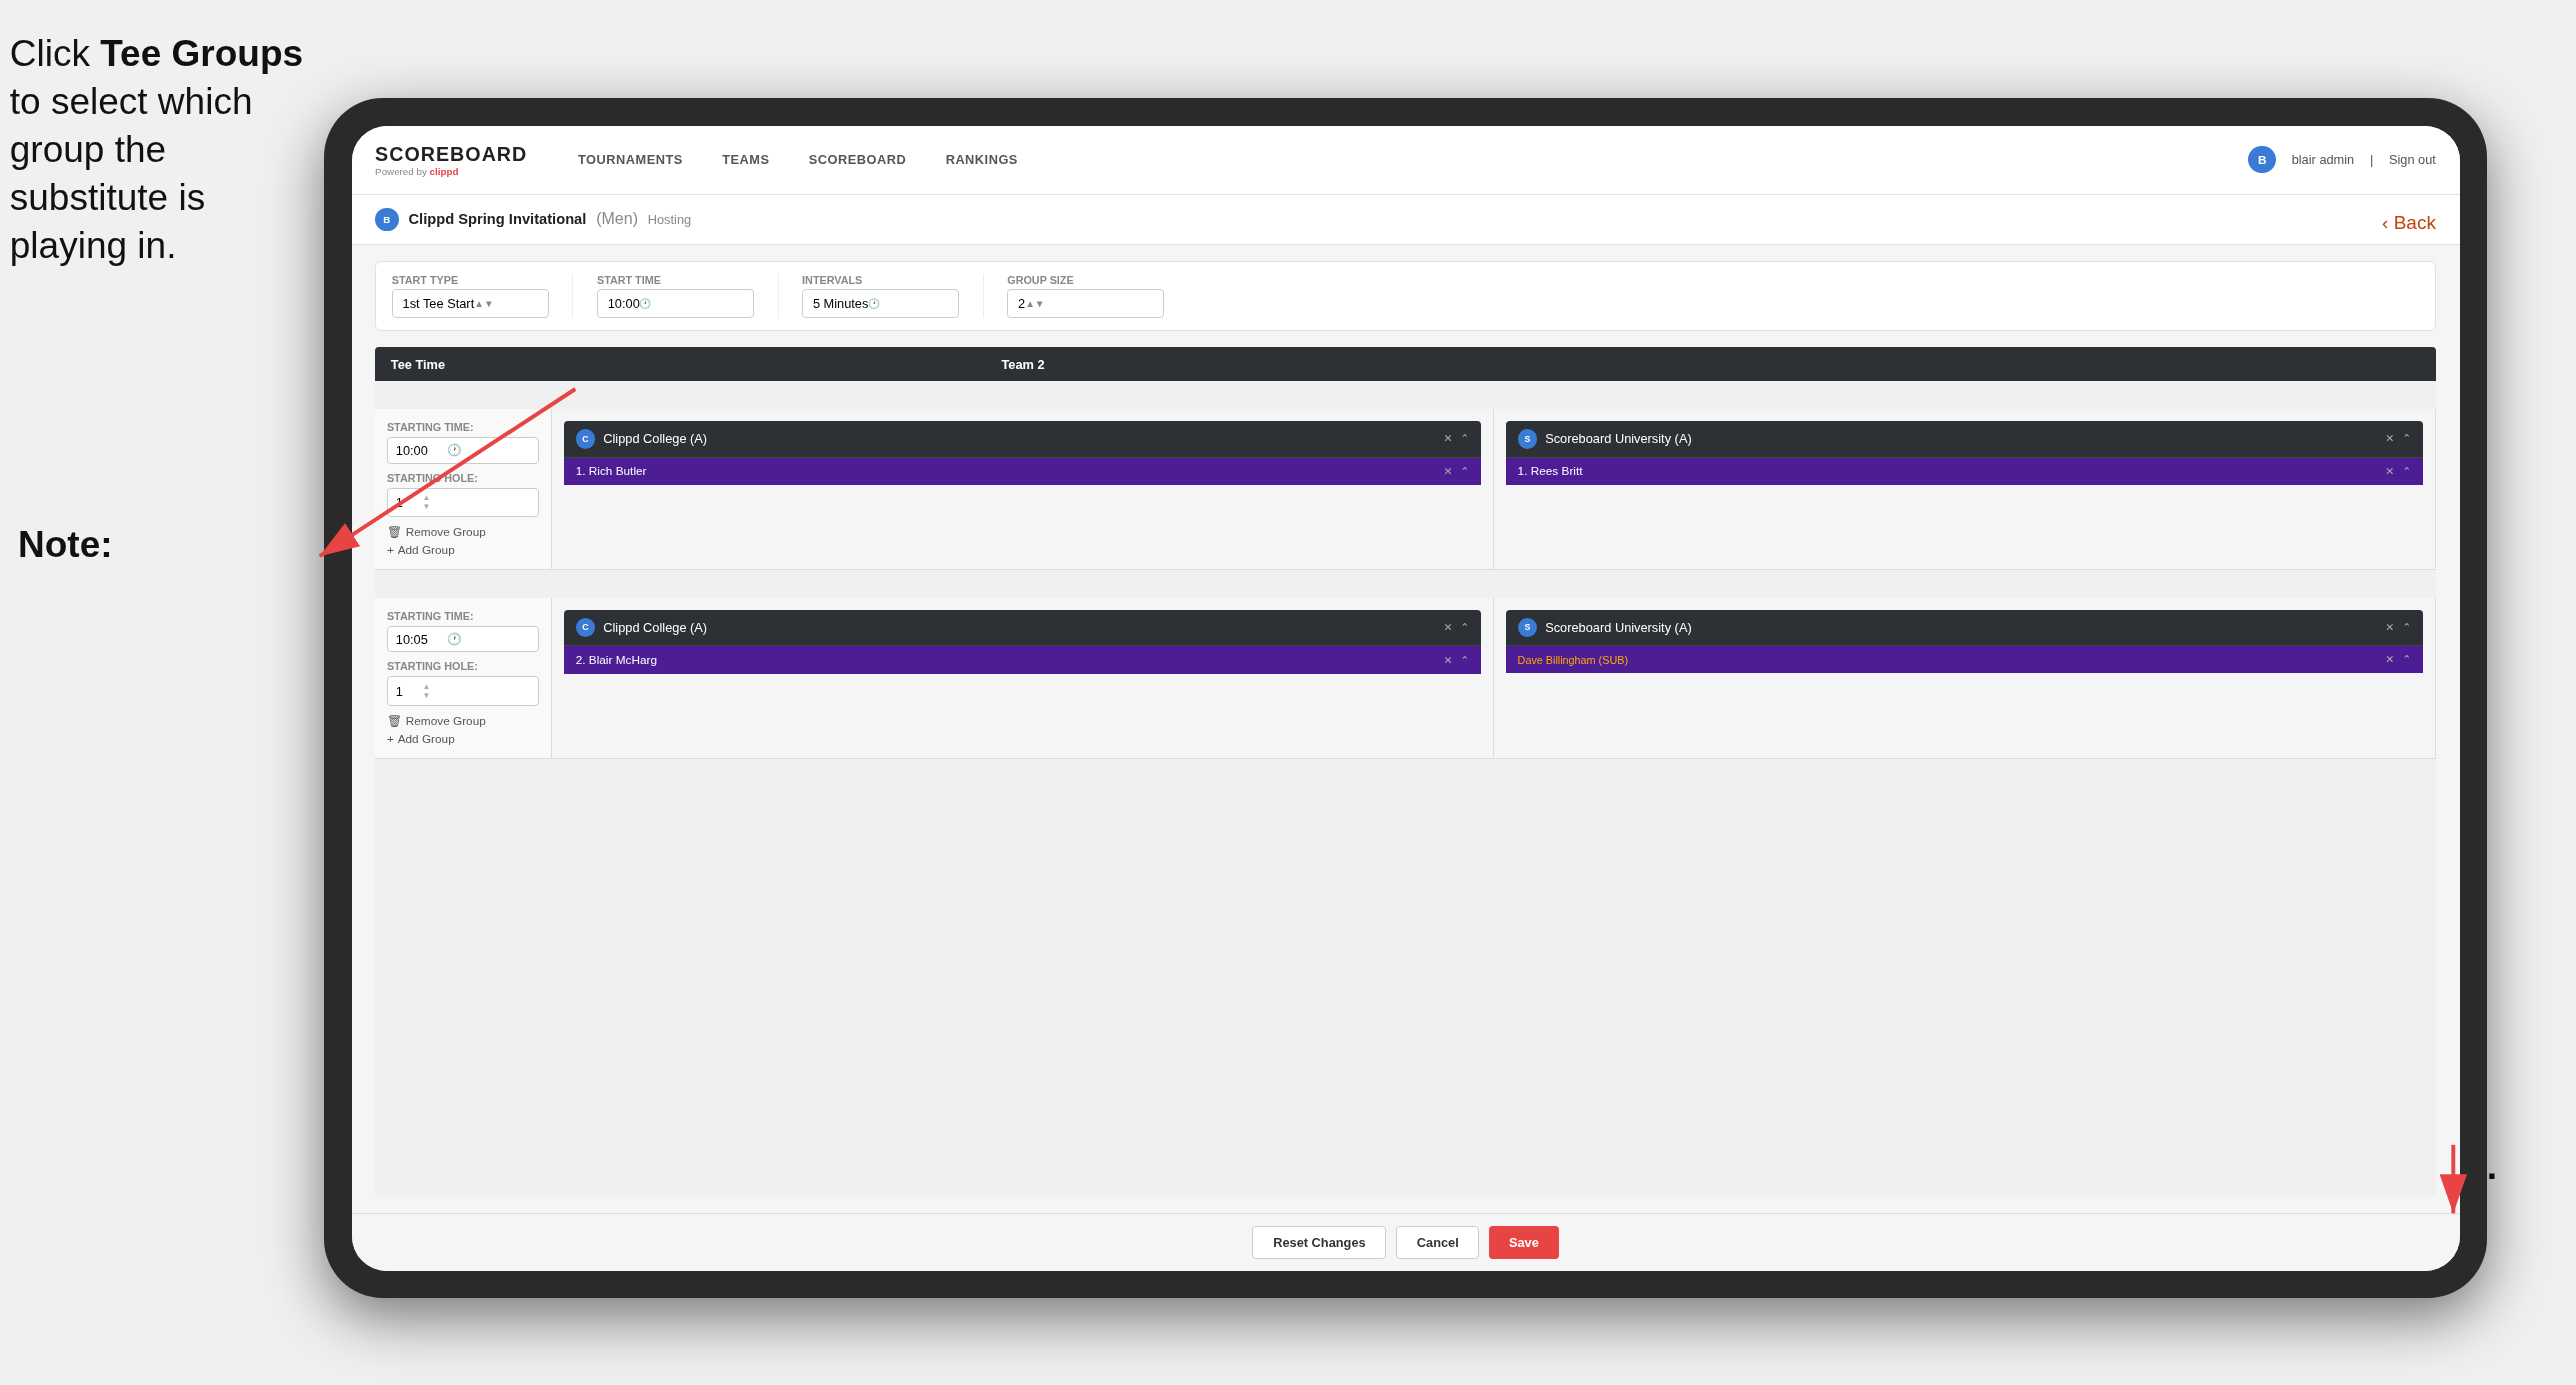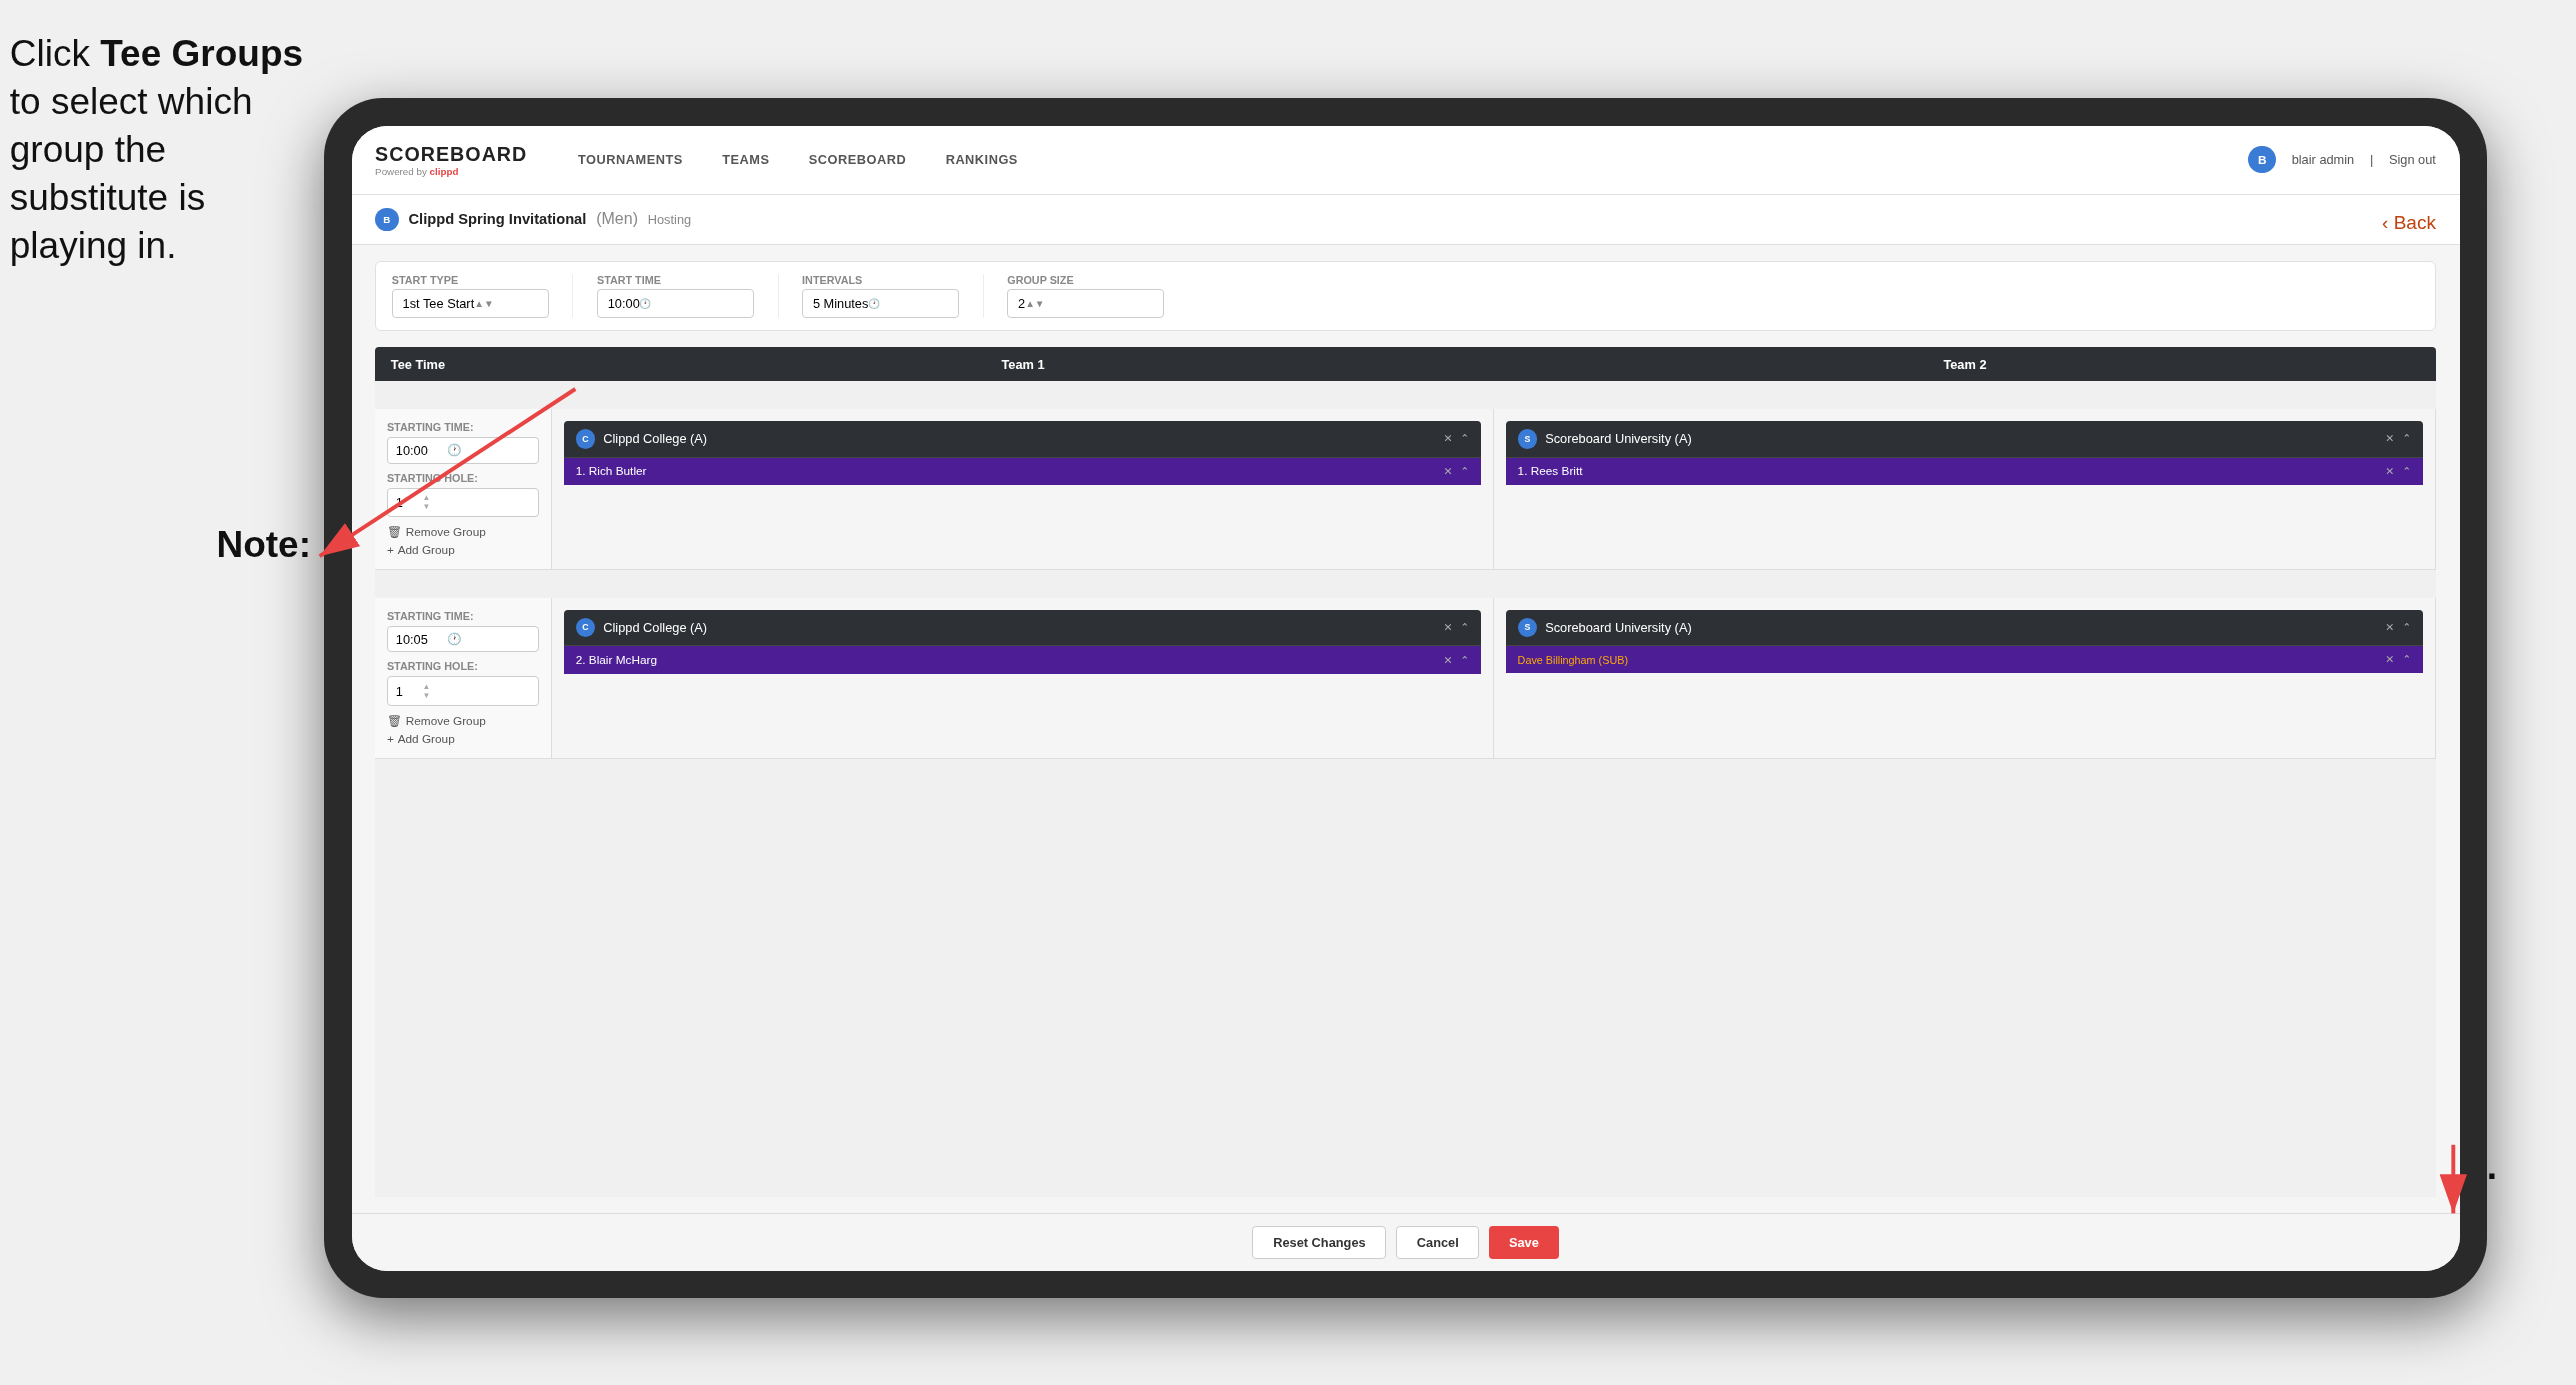--- a/index.html
+++ b/index.html
@@ -20,27 +20,26 @@
       width: 305px;
       font-size: 37px;
       line-height: 1.3;
       color: #111;
     }
     .instruction-text strong { font-weight: 900; }
 
     
     .note-text {
       position: absolute;
-      left: 6px;
+      left: 18px;
       top: 521px;
       width: 305px;
       font-size: 37px;
       line-height: 1.3;
       color: #111;
-      text-align: right;
     }
     .note-text strong { font-weight: 900; }
 
     
     .click-save-text {
       position: absolute;
       right: 79px;
       bottom: 197px;
       font-size: 37px;
       color: #111;
@@ -481,21 +480,20 @@
           <div class="settings-select">
             <span>2</span>
             <span class="settings-select-arrow">▲▼</span>
           </div>
         </div>
       </div>
 
       <div class="schedule-table">
         <div class="table-header">
           <div class="table-header-cell">Tee Time</div>
-          <div class="table-header-cell">Team 1</div>
           <div class="table-header-cell">Team 2</div>
         </div>
 
         <div class="table-body">
 
           <div class="tee-row">
             <div class="tee-time-cell">
               <div class="time-label">STARTING TIME:</div>
               <div class="time-input-wrapper">
                 <span>10:00</span>

